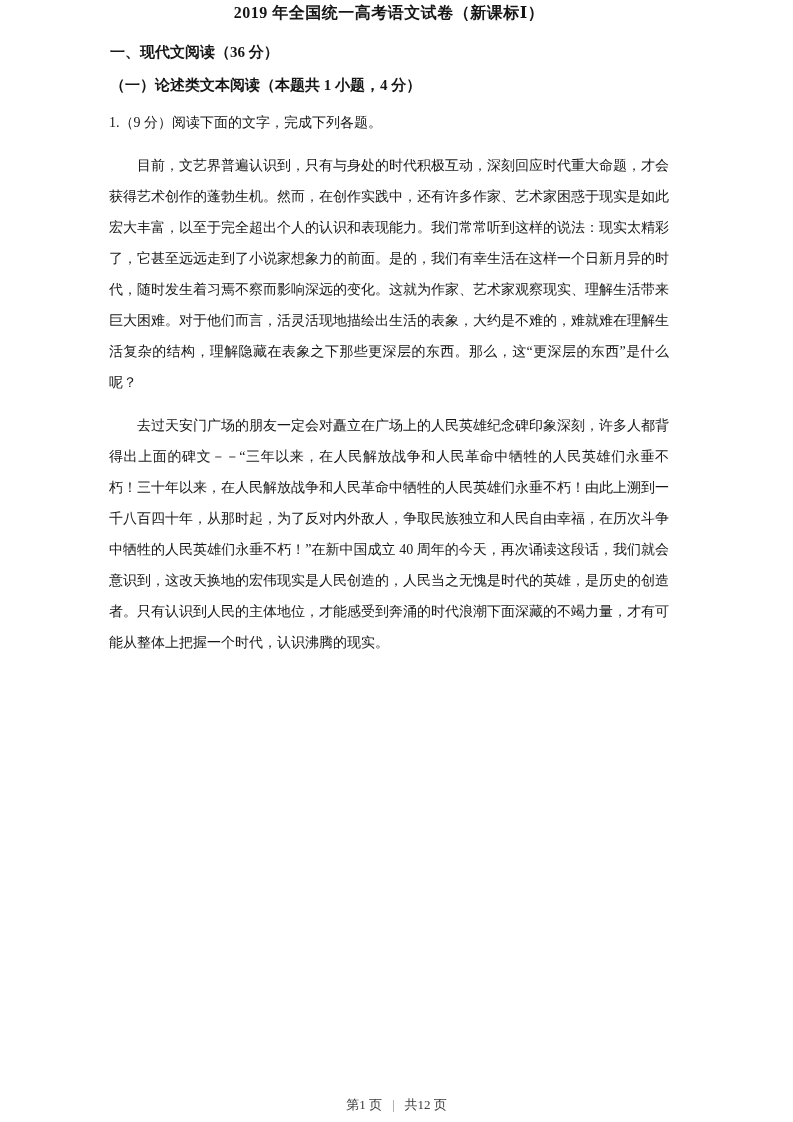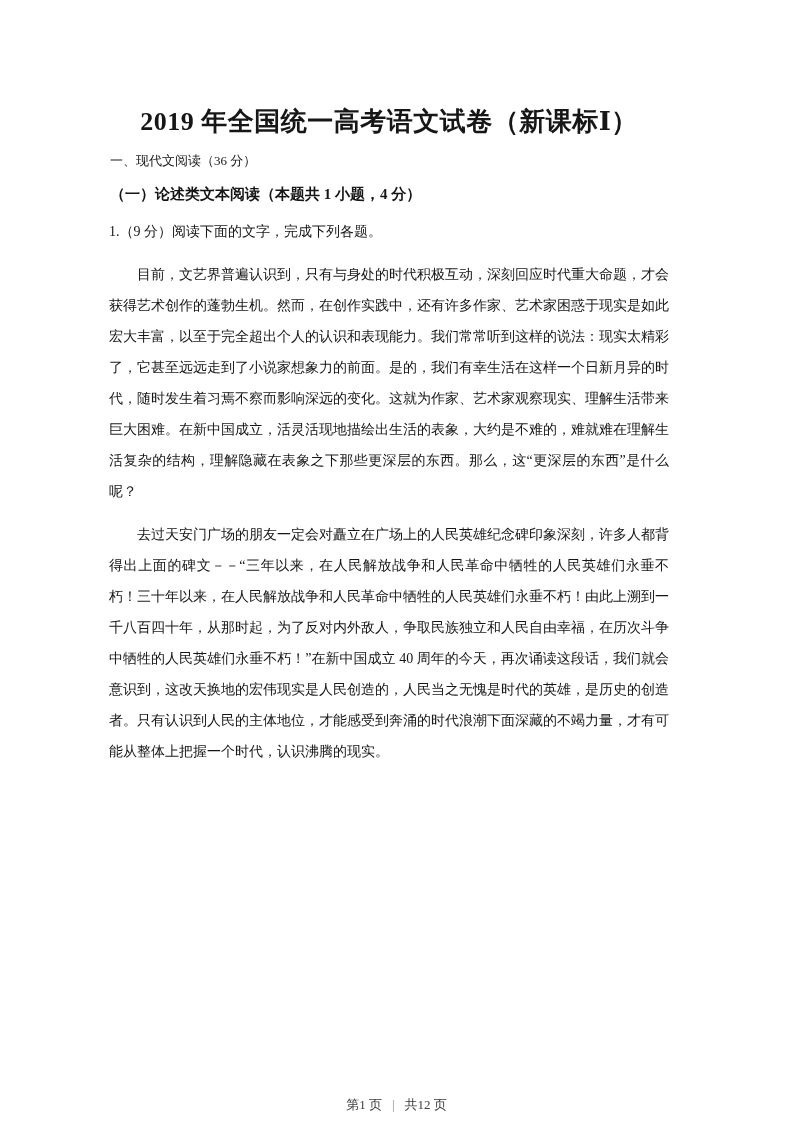--- a/index.html
+++ b/index.html
@@ -14,33 +14,32 @@
     background: #ffffff;
     color: #161616;
     font-family: "Liberation Serif", "DejaVu Serif", serif;
     box-sizing: border-box;
     overflow: hidden;
   }
   .content {
     padding: 0 112px 0 97px;
   }
   .title {
-    margin: 8px;
-    padding-top: 101px;
-    font-size: 26px;
+    margin: 0;
+    font-size: 16px;
     line-height: 26px;
     font-weight: 700;
     text-align: center;
     letter-spacing: 0.5px;
   }
   .section-heading {
     margin: 16px 0 0 13px;
-    font-size: 13px;
+    font-size: 15px;
     line-height: 20px;
-    font-weight: 400;
+    font-weight: 700;
   }
   .subsection-heading {
     margin: 13px 0 0 13px;
     font-size: 15px;
     line-height: 20px;
     font-weight: 700;
   }
   .body-text {
     margin-top: 4px;
     font-size: 14px;
@@ -78,21 +77,21 @@
     <h1 class="title">2019 年全国统一高考语文试卷（新课标Ⅰ）</h1>
 
     <h2 class="section-heading">一、现代文阅读（36 分）</h2>
 
     <h3 class="subsection-heading">（一）论述类文本阅读（本题共 1 小题，4 分）</h3>
 
     <div class="body-text">
       <p class="question">1.（9 分）阅读下面的文字，完成下列各题。</p>
 
 
-      <p class="para">目前，文艺界普遍认识到，只有与身处的时代积极互动，深刻回应时代重大命题，才会获得艺术创作的蓬勃生机。然而，在创作实践中，还有许多作家、艺术家困惑于现实是如此宏大丰富，以至于完全超出个人的认识和表现能力。我们常常听到这样的说法：现实太精彩了，它甚至远远走到了小说家想象力的前面。是的，我们有幸生活在这样一个日新月异的时代，随时发生着习焉不察而影响深远的变化。这就为作家、艺术家观察现实、理解生活带来巨大困难。在新中国成立，活灵活现地描绘出生活的表象，大约是不难的，难就难在理解生活复杂的结构，理解隐藏在表象之下那些更深层的东西。那么，这“更深层的东西”是什么呢？</p>
+      <p class="para">目前，文艺界普遍认识到，只有与身处的时代积极互动，深刻回应时代重大命题，才会获得艺术创作的蓬勃生机。然而，在创作实践中，还有许多作家、艺术家困惑于现实是如此宏大丰富，以至于完全超出个人的认识和表现能力。我们常常听到这样的说法：现实太精彩了，它甚至远远走到了小说家想象力的前面。是的，我们有幸生活在这样一个日新月异的时代，随时发生着习焉不察而影响深远的变化。这就为作家、艺术家观察现实、理解生活带来巨大困难。对于他们而言，活灵活现地描绘出生活的表象，大约是不难的，难就难在理解生活复杂的结构，理解隐藏在表象之下那些更深层的东西。那么，这“更深层的东西”是什么呢？</p>
 
       <p class="para">去过天安门广场的朋友一定会对矗立在广场上的人民英雄纪念碑印象深刻，许多人都背得出上面的碑文－－“三年以来，在人民解放战争和人民革命中牺牲的人民英雄们永垂不朽！三十年以来，在人民解放战争和人民革命中牺牲的人民英雄们永垂不朽！由此上溯到一千八百四十年，从那时起，为了反对内外敌人，争取民族独立和人民自由幸福，在历次斗争中牺牲的人民英雄们永垂不朽！”在新中国成立 40 周年的今天，再次诵读这段话，我们就会意识到，这改天换地的宏伟现实是人民创造的，人民当之无愧是时代的英雄，是历史的创造者。只有认识到人民的主体地位，才能感受到奔涌的时代浪潮下面深藏的不竭力量，才有可能从整体上把握一个时代，认识沸腾的现实。</p>
 
     </div>
   </div>
 
   <div class="footer">
     <span>第1 页</span><span class="sep">|</span><span>共12 页</span>
   </div>
 </div>

